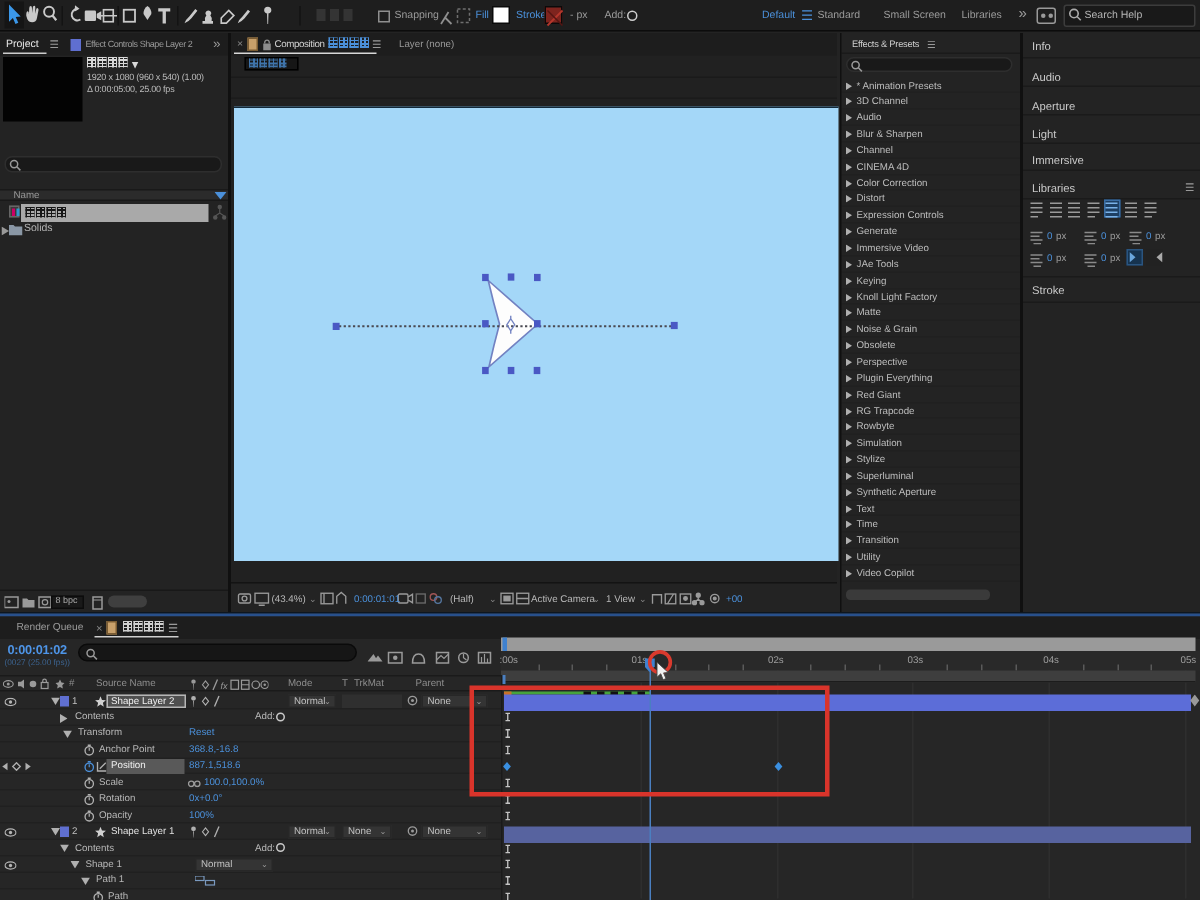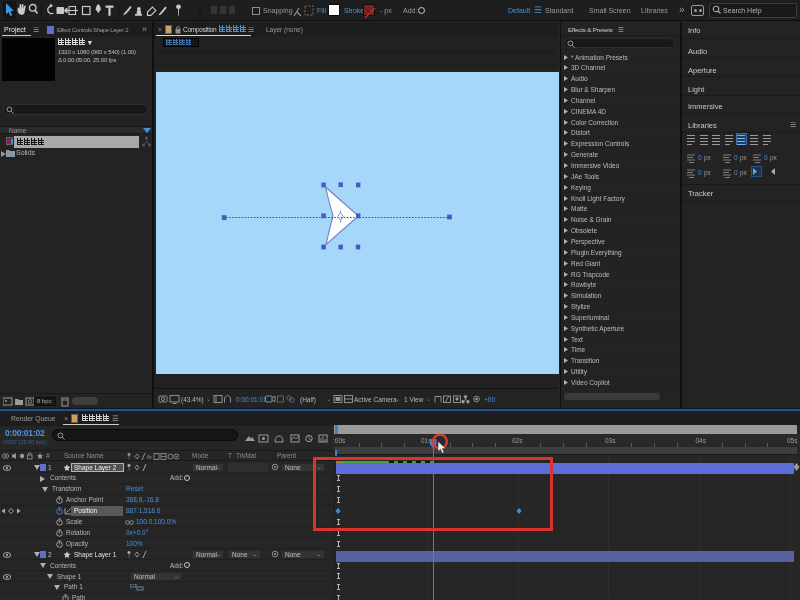--- a/index.html
+++ b/index.html
@@ -495,21 +495,21 @@
         <svg class="abs" style="left:70.5px;top:146px;" width="8" height="7">
           <path d="M0,0 l4,3.5 l-4,3.5 z" fill="#6aa6dd"></path>
         </svg>
         <div class="abs" style="left:82px;top:144px;width:11px;height:11px;background:#222;"></div>
         <svg class="abs" style="left:84.5px;top:146px;" width="8" height="7">
           <path d="M8,0 l-4,3.5 l4,3.5 z" fill="#aaa"></path>
         </svg>
       </div>
 
   <div class="abs" style="left:0;top:162px;width:118px;height:18px;border-top:1px solid #1a1a1a;border-bottom:1px solid #1a1a1a;"></div>
-  <div class="txt" style="left:6px;top:166.5px;font-size:7.5px;color:#c9c9c9;">Tracker</div>
+  <div class="txt" style="left:6px;top:166.5px;font-size:7.5px;color:#c9c9c9;">Stroke</div>
 </div>
 
 <div class="abs" style="left:152px;top:22px;width:2px;height:386px;background:#101010;"></div>
 <div class="abs" style="left:559.5px;top:22px;width:1.5px;height:386px;background:#101010;"></div>
 <div class="abs" style="left:680px;top:22px;width:2px;height:386px;background:#101010;"></div>
 
 <div class="abs" id="timeline" style="left:0;top:408px;width:800px;height:192px;background:#262626;">
   <div class="abs" style="left:0;top:0;width:800px;height:1px;background:#0d1620;"></div>
   <div class="abs" style="left:0;top:1px;width:800px;height:2px;background:#28508c;"></div>
 

